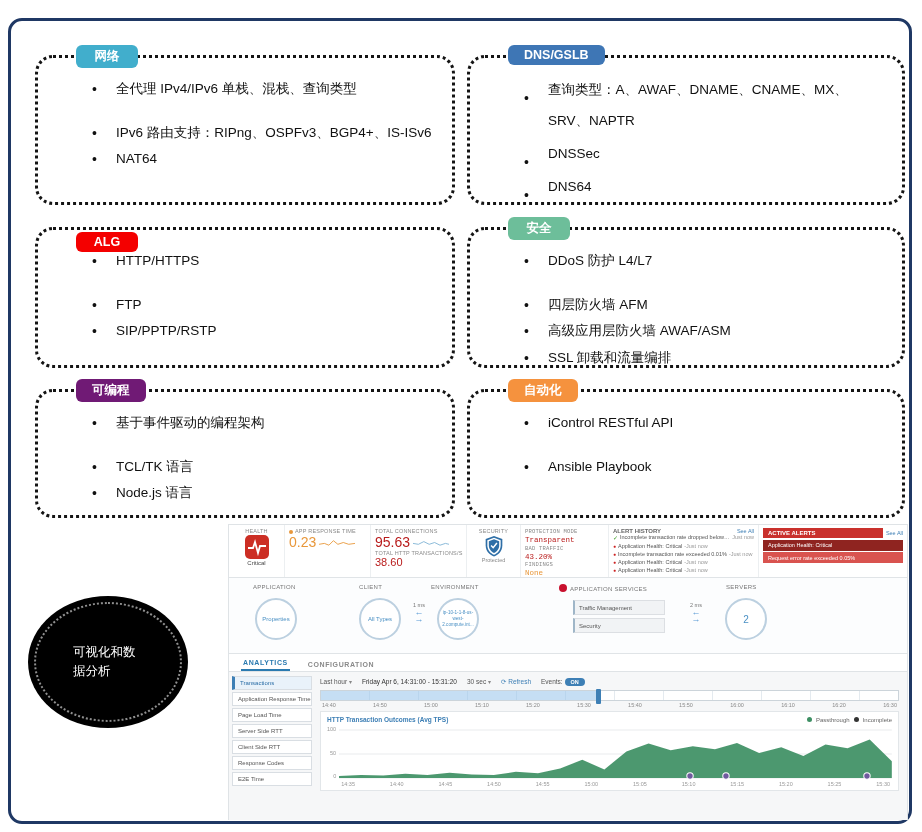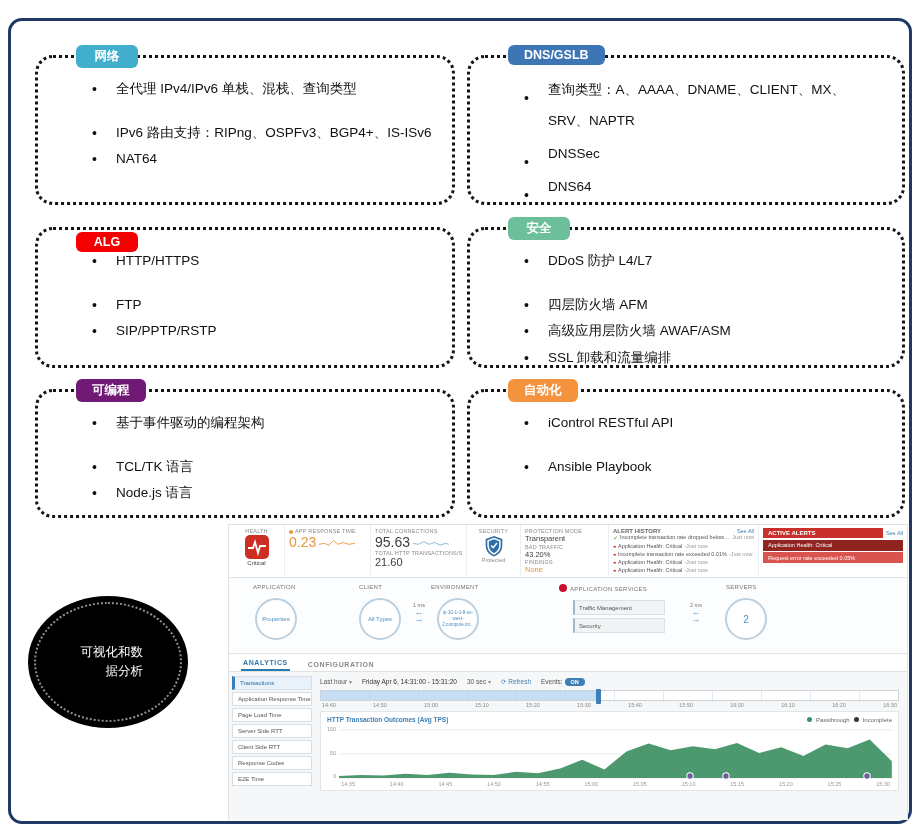--- a/index.html
+++ b/index.html
@@ -27,45 +27,45 @@
   .fbox li.gap { margin-top:26px; }
   .fbox ul.spread li { line-height:2.3; margin-top:2px; }
   .fbox ul.spread li::before { top:8px; }
 
   
   .ellipse { position:absolute; left:28px; top:596px; width:160px; height:132px;
     background:#000; border-radius:50%; display:flex; align-items:center;
     justify-content:center; z-index:4; }
   .ellipse-ring { position:absolute; inset:6px; border:2px dotted #8f8f8f; border-radius:50%; }
   .ellipse-text { position:relative; width:70px; color:#fff; font-size:12.5px;
-    text-align:right; line-height:1.55; }
+    text-align:left; line-height:1.55; }
 
   
   .dash { position:absolute; left:228px; top:524px; width:680px; height:296px;
     background:#fff; border:1px solid #dfe3e6; color:#555; z-index:3; }
 
   
   .metrics { display:flex; height:53px; border-bottom:1px solid #e0e4e7; }
   .mcol { padding:3px 4px; border-right:1px solid #eceff1; overflow:hidden; position:relative; }
   .mcol:last-child { border-right:none; }
   .mlabel { font-size:5.5px; color:#8a8a8a; letter-spacing:.2px; white-space:nowrap; margin-bottom:1px; }
   .mrow { display:flex; align-items:center; gap:3px; }
   .bignum { font-size:14px; line-height:1.05; }
   .bignum.sm { font-size:11px; }
-  .orange { color:#E8973A; } .blue { color:#404040; }
+  .orange { color:#E8973A; } .blue { color:#b91c1c; }
   .c-health { width:56px; text-align:center; }
   .hicon { width:24px; height:24px; display:block; margin:1px auto 0; }
   .hstatus { font-size:6px; color:#444; margin-top:1px; }
   .c-art { width:86px; }
   .odot { display:inline-block; width:4px; height:4px; border-radius:50%; background:#E8973A; margin-right:2px; vertical-align:middle; }
   .c-conn { width:96px; }
   .c-sec { width:54px; text-align:center; }
   .shield { width:20px; height:22px; display:block; margin:0 auto; }
   .mut { font-size:5.5px; color:#8a8a8a; }
-  .c-prot { width:88px; }
+  .c-prot { width:88px;font-family:Liberation Mono, monospace; }
   .pval { font-size:7.5px; line-height:1.15; }
   .c-ahist { width:150px; }
   .ah-head { display:flex; justify-content:space-between; align-items:center; }
   .ah-title { font-size:6px; font-weight:bold; color:#666; }
   .see-all { font-size:5.5px; color:#3D7FB5; white-space:nowrap; }
   .ah-row { display:flex; align-items:center; gap:2px; font-size:5.5px; line-height:1.45; white-space:nowrap; overflow:hidden; }
   .ah-ico.ok { color:#3A9D23; font-size:6px; }
   .ah-ico.crit { color:#CC2222; font-size:5px; }
   .ah-text { color:#555; overflow:hidden; text-overflow:ellipsis; }
   .ah-time { color:#9a9a9a; }
@@ -143,21 +143,21 @@
     <ul>
       <li>全代理 IPv4/IPv6 单栈、混栈、查询类型</li>
       <li class="gap">IPv6 路由支持：RIPng、OSPFv3、BGP4+、IS-ISv6</li>
       <li>NAT64</li>
     </ul>
   </div>
 
   <div class="fbox" style="left:467px;top:55px;width:438px;height:150px">
     <div class="fbox-label" style="background: rgb(62, 118, 181);">DNS/GSLB</div>
     <ul class="spread">
-      <li>查询类型：A、AAAA、DNAME、CLIENT、MX、SRV、NAPTR</li>
+      <li>查询类型：A、AWAF、DNAME、CNAME、MX、SRV、NAPTR</li>
       <li>DNSSec</li>
       <li>DNS64</li>
     </ul>
   </div>
 
   <div class="fbox" style="left:35px;top:227px;width:420px;height:141px">
     <div class="fbox-label" style="background: rgb(244, 0, 0); margin-top: 15px;">ALG</div>
     <ul>
       <li>HTTP/HTTPS</li>
       <li class="gap">FTP</li>
@@ -221,21 +221,21 @@
 
       <div class="mcol c-conn">
         <div class="mlabel">TOTAL CONNECTIONS</div>
         <div class="mrow">
           <span class="bignum blue">95.63</span>
           <svg class="spark" viewBox="0 0 40 14">
             <polyline points="0,8 6,9 12,6 18,9 24,7 30,10 36,8 40,9" fill="none" stroke="#7FB3D5" stroke-width="1"></polyline>
           </svg>
         </div>
         <div class="mlabel">TOTAL HTTP TRANSACTIONS/S</div>
-        <div class="bignum blue sm">21.60</div>
+        <div class="bignum blue sm">38.60</div>
       </div>
 
       <div class="mcol c-sec">
         <div class="mlabel">SECURITY</div>
         <svg class="shield" viewBox="0 0 24 26">
           <path d="M12 1 L22 4.5 V12 C22 19 17.5 23.5 12 25.5 C6.5 23.5 2 19 2 12 V4.5 Z" fill="#2F6FA7"></path>
           <path d="M12 3.2 L20 6 V12 C20 17.8 16.3 21.7 12 23.4 C7.7 21.7 4 17.8 4 12 V6 Z" fill="#fff"></path>
           <path d="M12 5 L18.2 7.2 V12 C18.2 16.6 15.4 19.8 12 21.3 C8.6 19.8 5.8 16.6 5.8 12 V7.2 Z" fill="#2F6FA7"></path>
           <polyline points="8.5,12.5 11,15 15.5,9.5" fill="none" stroke="#fff" stroke-width="1.8"></polyline>
         </svg>

